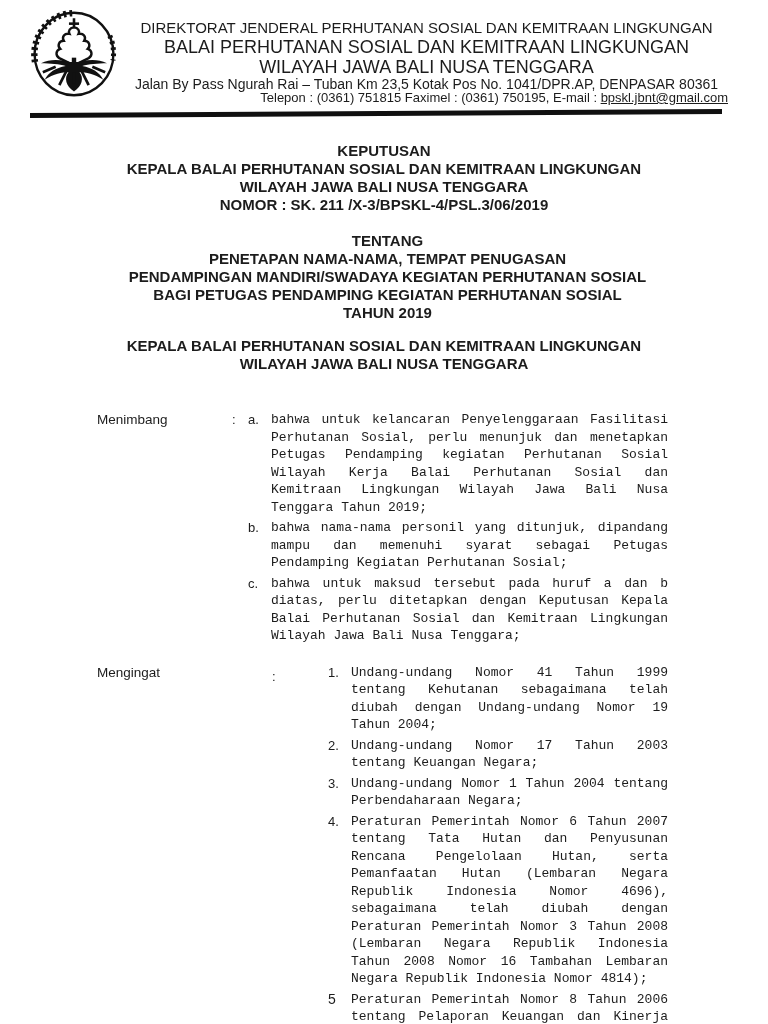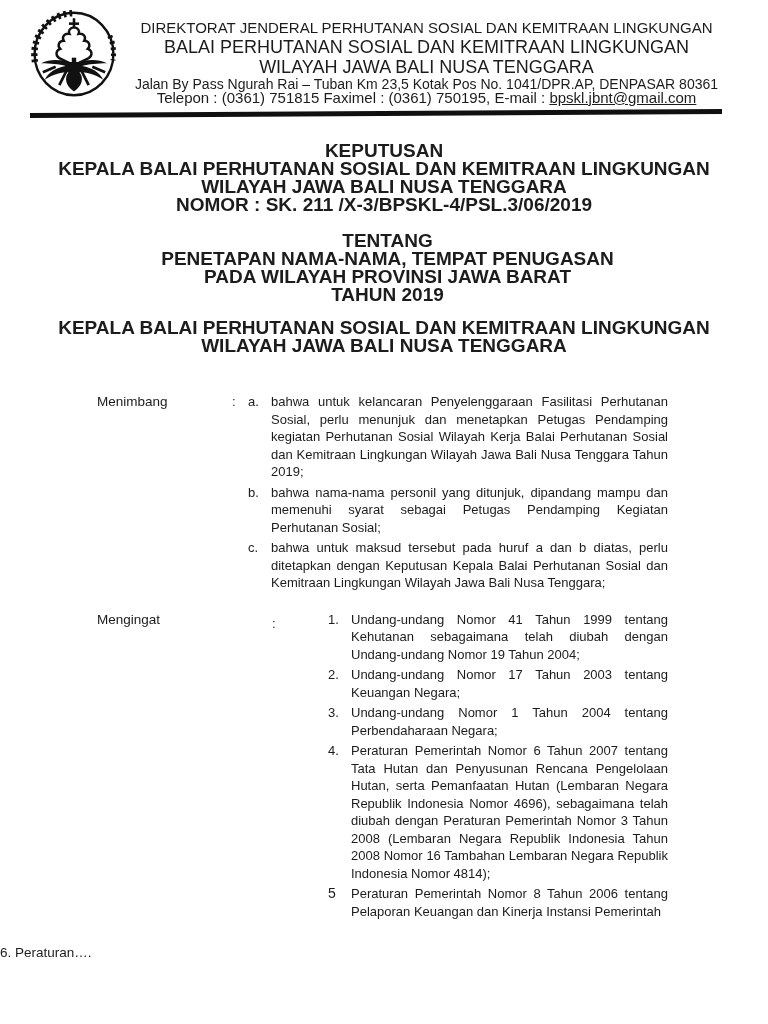--- a/index.html
+++ b/index.html
@@ -15,43 +15,43 @@
 
   
   .letterhead { display:flex; align-items:flex-start; padding:8px 40px 0 28px; }
   .logo-box { flex:0 0 97px; height:90px; padding-top:2px; }
   .logo-box svg { width:92px; height:88px; display:block; }
   .letterhead-text { flex:1; text-align:center; padding-top:11px; }
   .lh1 { font-size:18px; font-weight:bold; letter-spacing:0.1px; line-height:21px; }
   .lh2 { font-size:15px; font-weight:normal; line-height:18px; }
   .lh3 { font-size:18px; font-weight:normal; line-height:20px; }
   .lh-addr { font-size:14px; line-height:13px; margin-top:1px; }
-  .lh-contact { font-size:15px; line-height:13px; }
+  .lh-contact { font-size:13px; line-height:13px;text-align:right; }
   .email-link { text-decoration:underline; }
 
   .head-rule { height:5px; background:#101010; margin:7px 46px 0 30px; transform:rotate(-0.35deg); }
 
   
-  .center-block { text-align:center; font-weight:bold; font-size:19px; line-height:18px; }
+  .center-block { text-align:center; font-weight:bold; font-size:15px; line-height:18px; }
   .title-block  { margin-top:26px; }
   .subject-block{ margin-top:18px;padding-left:7px; }
   .issuer-block { margin-top:15px; }
 
   
   .considerations { margin:38px 100px 0 97px; font-size:13px; }
   .clause { display:grid; grid-template-columns:135px 16px 1fr; align-items:start;margin-top:17px; }
   .clause-mengingat { margin-top:16px;gap:40px; }
   .clause-label { font-size:13.5px; line-height:17.5px; }
   .clause-colon { line-height:17.5px; }
   .clause-mengingat .clause-colon { position:relative; top:4px; }
   ol.items { list-style:none; }
   li.item { display:grid; grid-template-columns:23px 1fr; margin-bottom:3px; }
   .marker { line-height:17.5px; }
   .marker-big { font-size:14px; }
-  .item-text { text-align:justify; line-height:17.5px; }
+  .item-text { text-align:justify; line-height:17.5px;font-family:Liberation Mono, monospace; }
 
   
   .catchword-row { margin:22px 113px 12px 0; text-align:left; font-size:13.5px; }
 </style>
 </head>
 <body>
 
 <div class="page">
 
   <div class="letterhead">
@@ -88,21 +88,22 @@
   <div class="center-block title-block">
     <div>KEPUTUSAN</div>
     <div>KEPALA BALAI PERHUTANAN SOSIAL DAN KEMITRAAN LINGKUNGAN</div>
     <div>WILAYAH JAWA BALI NUSA TENGGARA</div>
     <div>NOMOR : SK. 211 /X-3/BPSKL-4/PSL.3/06/2019</div>
   </div>
 
   <div class="center-block subject-block">
     <div>TENTANG</div>
     <div>PENETAPAN NAMA-NAMA, TEMPAT PENUGASAN</div>
-    <div>PADA WILAYAH PROVINSI JAWA BARAT</div>
+    <div>PENDAMPINGAN MANDIRI/SWADAYA KEGIATAN PERHUTANAN SOSIAL</div>
+    <div>BAGI PETUGAS PENDAMPING KEGIATAN PERHUTANAN SOSIAL</div>
     <div>TAHUN 2019</div>
   </div>
 
   <div class="center-block issuer-block">
     <div>KEPALA BALAI PERHUTANAN SOSIAL DAN KEMITRAAN LINGKUNGAN</div>
     <div>WILAYAH JAWA BALI NUSA TENGGARA</div>
   </div>
 
   <div class="considerations">
 

